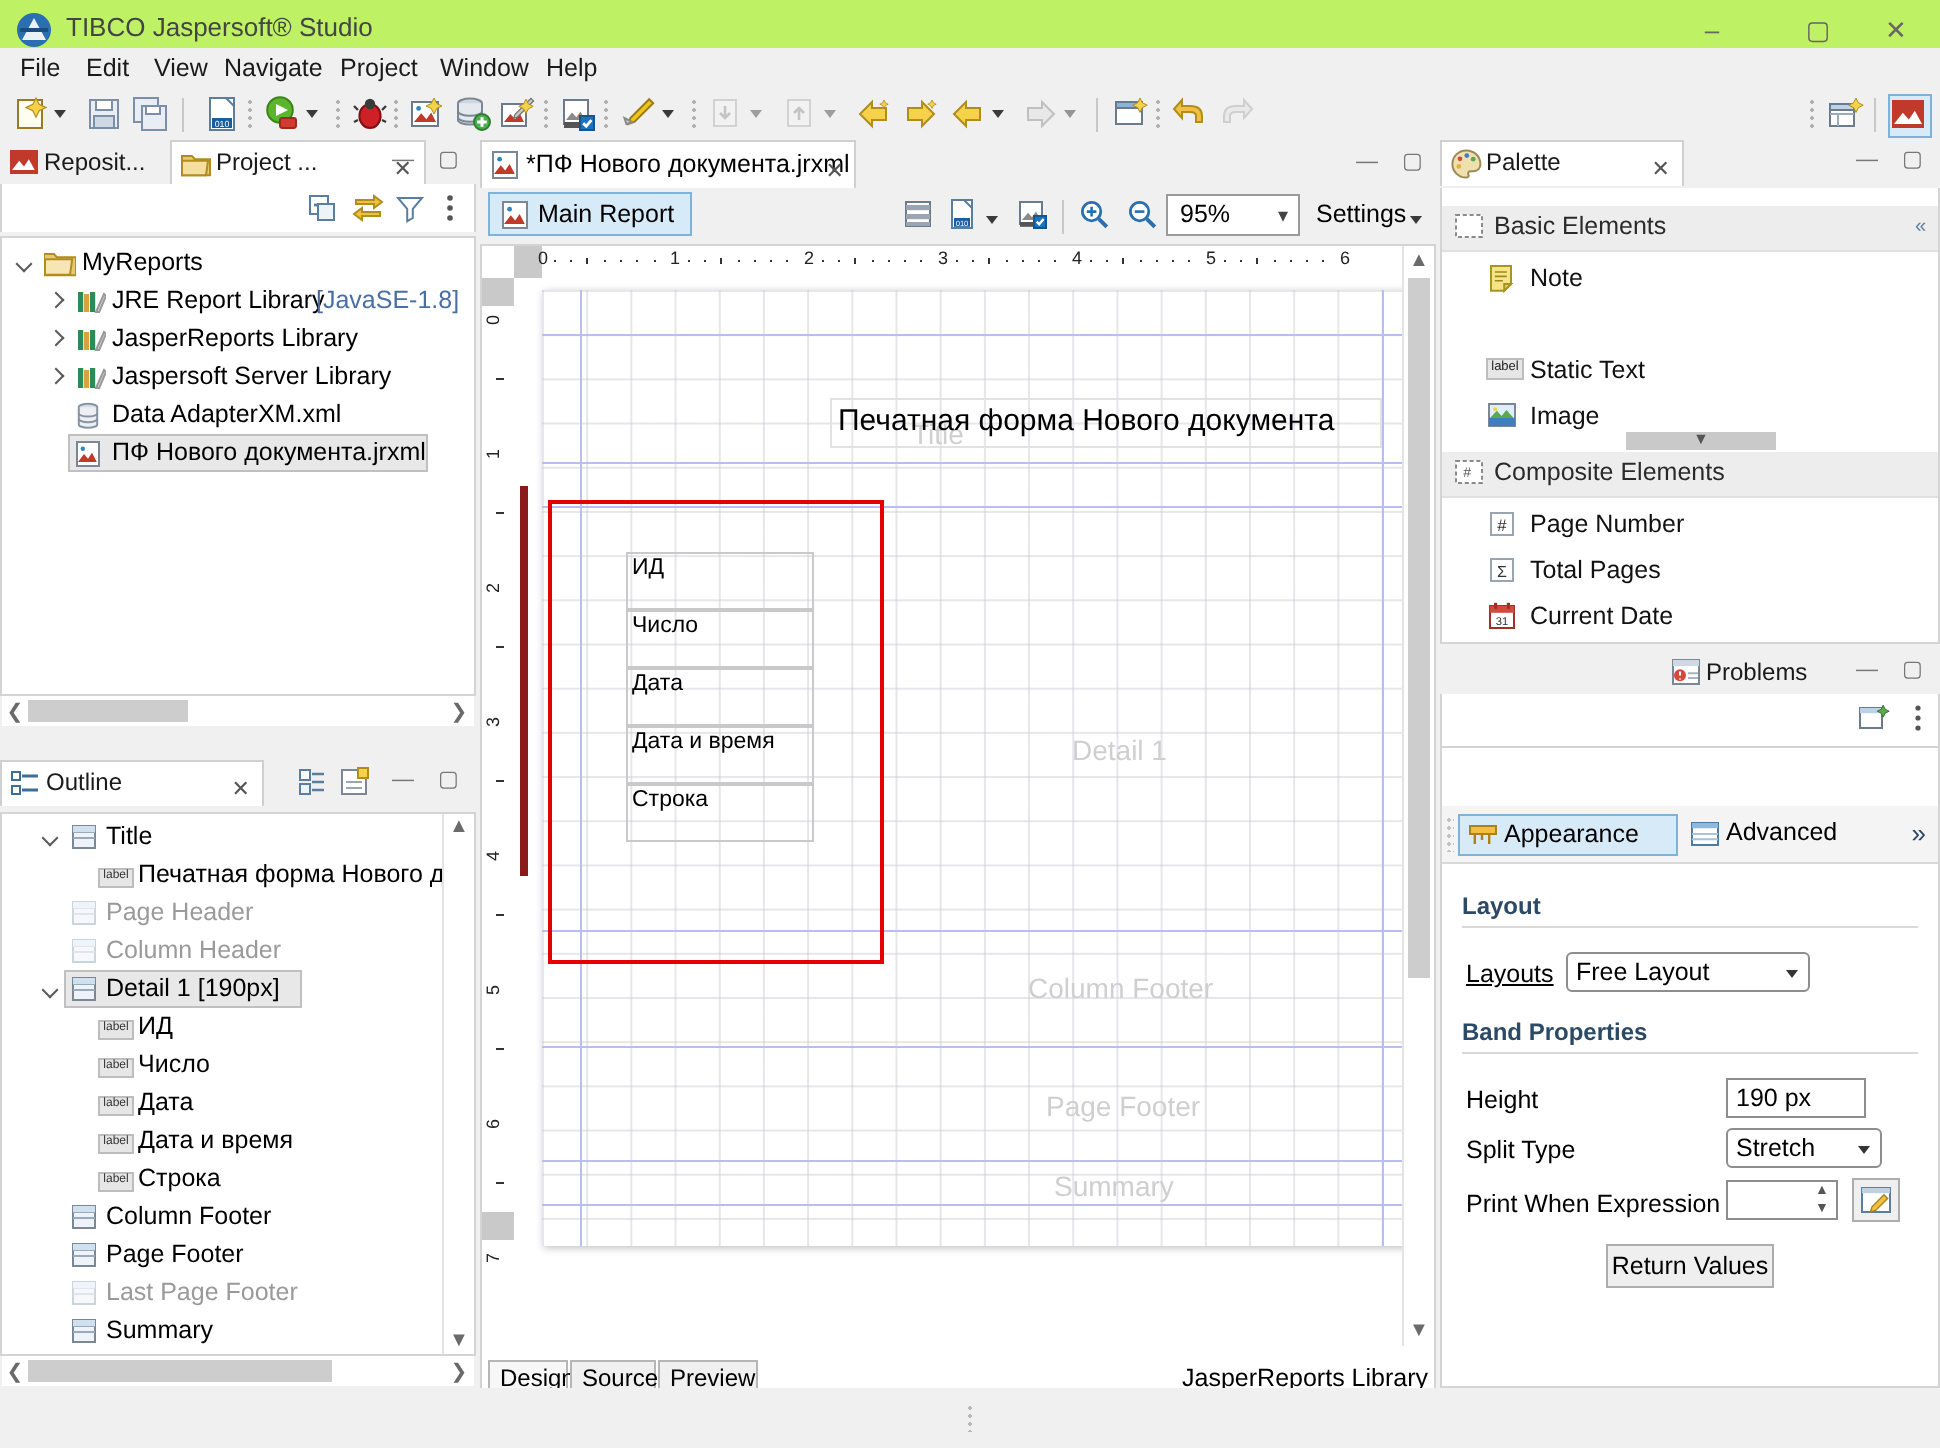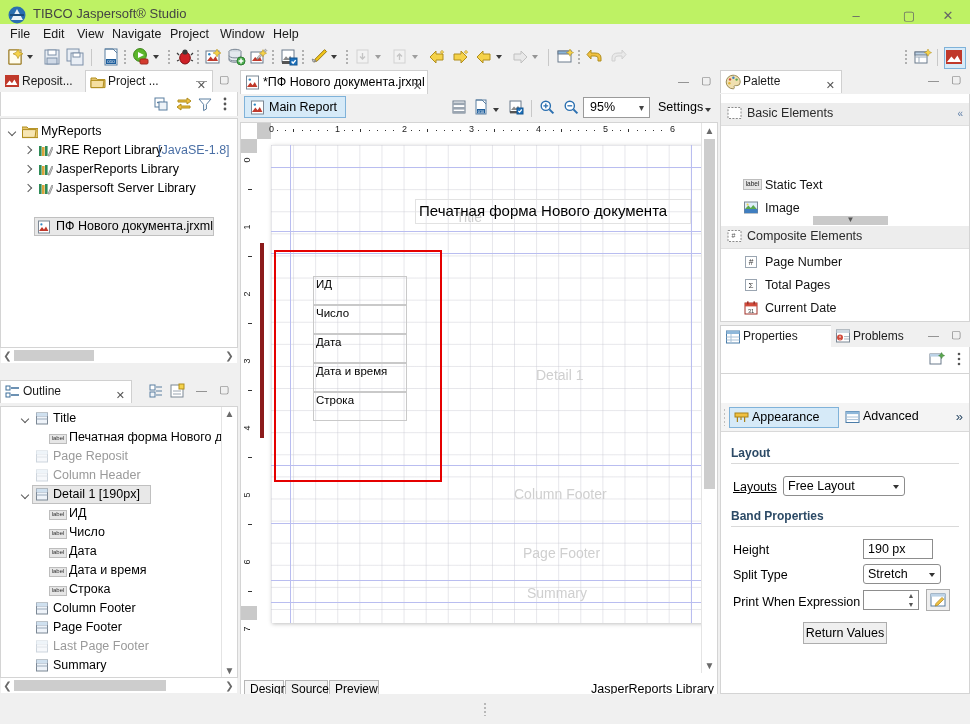--- a/index.html
+++ b/index.html
@@ -429,20 +429,30 @@
           <svg width="16" height="14" viewBox="0 0 16 14">
               <rect x="2" y="2" width="2.6" height="10" fill="#2e8b57"></rect>
               <rect x="5" y="3" width="2.6" height="9" fill="#d8a33a"></rect>
               <rect x="8" y="2" width="2.6" height="10" fill="#2e8b57"></rect>
               <path d="M11 12 l4-9 1 1 -3.4 8z" fill="#d8d8d8" stroke="#999"></path>
             </svg>
         </span>
         <span class="lbl" style="left:55px">Jaspersoft Server Library</span>
       </div>
 
+      <div class="tree-row" style="top:80px">
+        <span style="position:absolute;left:36px;top:2px;width:14px;height:14px;">
+          <svg width="14" height="14" viewBox="0 0 14 14">
+              <ellipse cx="7" cy="2.6" rx="4.6" ry="1.7" fill="#d6dce2" stroke="#8894a1"></ellipse>
+              <path d="M2.4 2.6 v8.6 a4.6 1.7 0 0 0 9.2 0 V2.6" fill="#eceff3" stroke="#8894a1"></path>
+              <path d="M2.4 5.6 a4.6 1.7 0 0 0 9.2 0 M2.4 8.4 a4.6 1.7 0 0 0 9.2 0" fill="none" stroke="#8894a1"></path>
+            </svg>
+        </span>
+        <span class="lbl" style="left:55px">Data AdapterXM.xml</span>
+      </div>
 
       <div class="sel-row" style="left:33px;top:98px;width:180px;height:19px;"></div>
       <div class="tree-row" style="top:99px">
         <span style="position:absolute;left:36px;top:2px;width:14px;height:14px;">
           <svg width="14" height="14" viewBox="0 0 14 14">
               <rect x="1.5" y="1" width="11" height="12" fill="#fff" stroke="#7b8794"></rect>
               <path d="M2 11 l3-4 2 2.4 2-3 2.4 4.6z" fill="#c0392b"></path>
               <circle cx="4.4" cy="4.4" r="1.1" fill="#2e86c1"></circle>
             </svg>
         </span>
@@ -506,21 +516,21 @@
       </div>
 
       <div class="tree-row" style="top:41px">
         <span style="position:absolute;left:34px;top:2px;width:15px;height:14px;opacity:.5">
           <svg width="15" height="14" viewBox="0 0 15 14">
               <rect x="1.5" y="1" width="11" height="11" fill="#eef3f9" stroke="#9aaabb"></rect>
               <path d="M1.5 4 h11 M1.5 7 h11" stroke="#c2ccd6"></path>
               <rect x="1.5" y="1" width="11" height="3" fill="#dfeaf4"></rect>
             </svg>
         </span>
-        <span class="lbl dim" style="left:52px">Page Reposit</span>
+        <span class="lbl dim" style="left:52px">Page Header</span>
       </div>
 
       <div class="tree-row" style="top:60px">
         <span style="position:absolute;left:34px;top:2px;width:15px;height:14px;opacity:.5">
           <svg width="15" height="14" viewBox="0 0 15 14">
               <rect x="1.5" y="1" width="11" height="11" fill="#eef3f9" stroke="#9aaabb"></rect>
               <path d="M1.5 4 h11 M1.5 7 h11" stroke="#c2ccd6"></path>
               <rect x="1.5" y="1" width="11" height="3" fill="#dfeaf4"></rect>
             </svg>
         </span>
@@ -864,20 +874,30 @@
 
       <div class="pal-group" style="top:9px">
         <span style="position:absolute;left:6px;top:3px;width:16px;height:14px;">
           <svg width="16" height="14" viewBox="0 0 16 14">
               <rect x="1" y="1.5" width="13" height="11" fill="#fff" stroke="#8a8a8a" stroke-dasharray="2 1.4"></rect>
             </svg>
         </span>
         <span style="position:absolute;left:26px;top:3px;">Basic Elements</span>
         <span class="pal-collapse">«</span>
       </div>
+      <div class="pal-item" style="top:34px">
+        <span style="position:absolute;left:22px;top:3px;width:16px;height:16px;">
+          <svg width="16" height="16" viewBox="0 0 16 16">
+              <path d="M2.5 2 h10 v9 l-3.4 3.4 H2.5z" fill="#f5e48a" stroke="#a89420"></path>
+              <path d="M12.5 11 h-3.4 v3.4z" fill="#e4d067" stroke="#a89420"></path>
+              <path d="M4.4 5 h6 M4.4 7.2 h6 M4.4 9.4 h4" stroke="#9c8a1a" stroke-width=".8"></path>
+            </svg>
+        </span>
+        <span style="position:absolute;left:44px;top:4px;">Note</span>
+      </div>
       <div class="pal-item" style="top:80px">
         <span style="position:absolute;left:22px;top:5px;width:17px;height:9px;font-size:6.5px;color:#222;background:#e6e6e6;border:1px solid #bdbdbd;text-align:center;line-height:8px;">label</span>
         <span style="position:absolute;left:44px;top:4px;">Static Text</span>
       </div>
       <div class="pal-item" style="top:103px">
         <span style="position:absolute;left:22px;top:4px;width:16px;height:13px;">
           <svg width="16" height="13" viewBox="0 0 16 13">
               <rect x="1.5" y="1" width="13" height="11" fill="#dfeefa" stroke="#7b8794"></rect>
               <rect x="1.5" y="8" width="13" height="4" fill="#3f7ec0"></rect>
               <path d="M2 8 l3.4-3.6 2.4 2.6 2.4-3 3.6 4z" fill="#5aa84f"></path>
@@ -942,31 +962,20 @@
         </span>
         <span style="position:absolute;left:44px;top:4px;">Time</span>
       </div>
       <div class="pal-more" style="left:92px;top:245px;">
         <span style="position:absolute;left:50%;top:-1px;transform:translateX(-50%);color:#555;font-size:8px">▼</span>
       </div>
     </div>
   </div>
 
   <div class="panel" id="props">
-    <div class="tabitem active" style="left:0;width:110px;padding-left:22px;line-height:21px;">
-      <span style="position:absolute;left:4px;top:3px;width:16px;height:16px;">
-        <svg width="16" height="16" viewBox="0 0 16 16">
-            <rect x="1.5" y="2" width="13" height="12" fill="#fff" stroke="#4a7ca8"></rect>
-            <rect x="1.5" y="2" width="13" height="3" fill="#8fb8da"></rect>
-            <path d="M1.5 8 h13 M1.5 11 h13 M6 5 v9" stroke="#a9c2d8"></path>
-          </svg>
-      </span>
-      <span>Properties</span>
-      <span class="xicon" style="position:absolute;right:6px;top:4px">✕</span>
-    </div>
     <div class="tabitem" style="left:111px;width:96px;padding-left:22px;line-height:22px;">
       <span style="position:absolute;left:4px;top:3px;width:16px;height:16px;">
         <svg width="16" height="16" viewBox="0 0 16 16">
             <rect x="1.5" y="2" width="13" height="12" fill="#fff" stroke="#7b8794"></rect>
             <rect x="1.5" y="2" width="13" height="3" fill="#cfd9e2"></rect>
             <circle cx="5" cy="9.6" r="3" fill="#d14b3c"></circle>
             <path d="M5 7.8 v2 M5 11.2 v.6" stroke="#fff" stroke-width="1"></path>
             <path d="M9 8.6 h5 M9 11 h5" stroke="#a9b4be"></path>
           </svg>
       </span>

